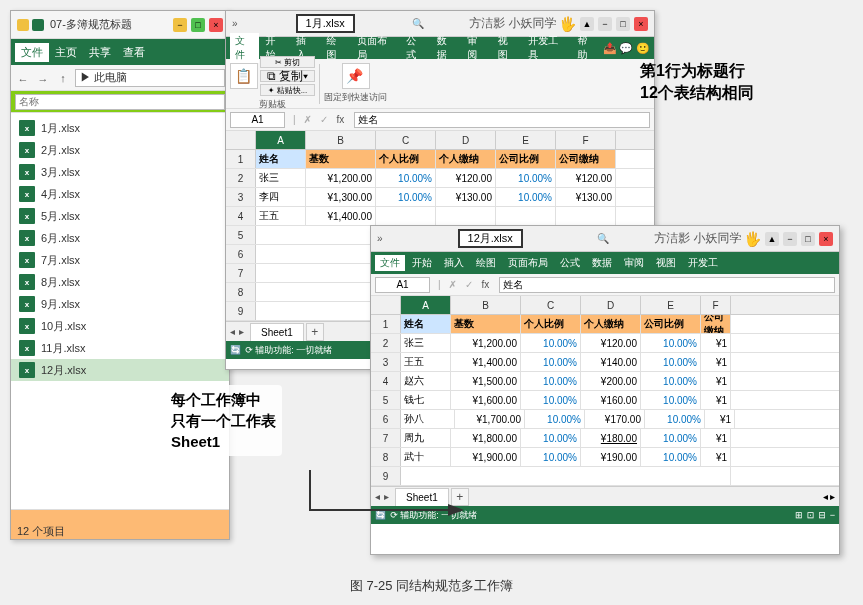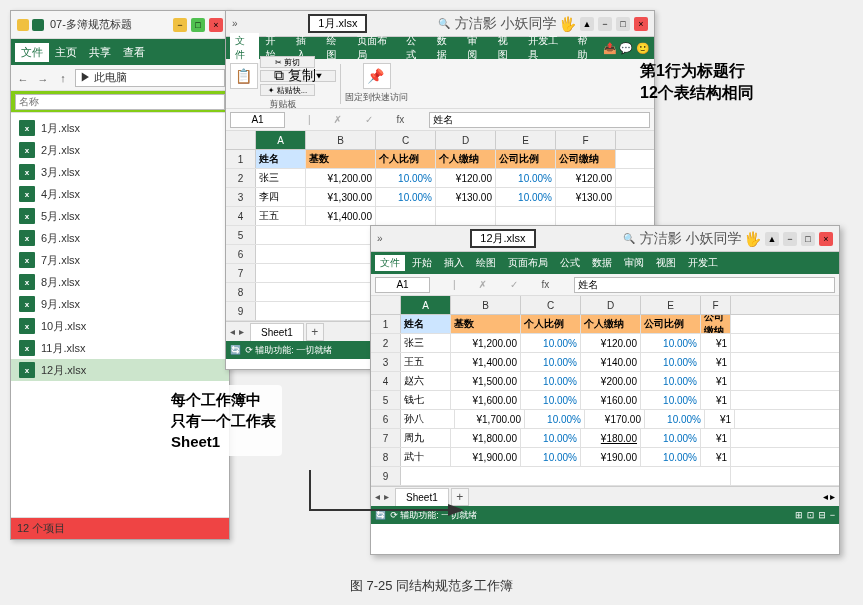--- a/index.html
+++ b/index.html
@@ -32,39 +32,39 @@
     .search-bar { height: 22px; background: #84cc16; border-bottom: 1px solid #ddd; display: flex; align-items: center; padding: 0 4px; }
     .search-input { flex: 1; height: 16px; border: 1px solid #bbb; font-size: 10px; padding: 0 3px; background: #fff; }
 
     
     .file-list { padding: 4px 0; height: calc(530px - 28px - 26px - 26px - 22px - 22px); overflow-y: auto; }
     .file-item { height: 22px; display: flex; align-items: center; padding: 0 8px; gap: 6px; cursor: pointer; font-size: 11px; color: #333; }
     .file-item.selected { background: #cce5cc; }
     .excel-icon { width: 16px; height: 16px; background: #217346; color: #fff; font-size: 8px; display: flex; align-items: center; justify-content: center; font-weight: bold; border-radius: 1px; flex-shrink: 0; }
 
     
-    .status-bar { height: 22px; background: #ef4444; border-top: 1px solid #ddd; display: flex; align-items: center; padding: 0 6px; font-size: 11px; color: #333; position: absolute; bottom: 0; left: 0; right: 0; }
+    .status-bar { height: 30px; background: #fdba74; border-top: 1px solid #ddd; display: flex; align-items: flex-end; padding: 0 6px; font-size: 11px; color: #333; position: absolute; bottom: 0; left: 0; right: 0; }
 
     
     .excel-win1 { position: absolute; top: 10px; left: 225px; width: 430px; height: 360px; background: #fff; border: 1px solid #aaa; box-shadow: 2px 2px 5px rgba(0,0,0,0.2); z-index: 2; }
 
     
     .excel-win2 { position: absolute; top: 225px; left: 370px; width: 470px; height: 330px; background: #fff; border: 1px solid #aaa; box-shadow: 3px 3px 6px rgba(0,0,0,0.25); z-index: 3; }
 
     
     .excel-titlebar { height: 26px; background: #f0f0f0; border-bottom: 1px solid #ccc; display: flex; align-items: center; padding: 0 6px; font-size: 11px; }
     .excel-title-box { border: 2px solid #333; padding: 0 8px; background: #fff; }
 
     
     .excel-ribbon { height: 22px; background: #217346; display: flex; align-items: center; padding: 0 4px; gap: 2px; }
     .excel-ribbon-tab { color: #fff; font-size: 10px; padding: 1px 5px; cursor: pointer; }
     .excel-ribbon-tab.active { background: #fff; color: #217346; }
 
     
-    .excel-toolbar { height: 22px; background: #f5f5f5; border-bottom: 1px solid #ddd; display: flex; align-items: center; padding: 0 4px; gap: 21px; font-size: 10px; }
+    .excel-toolbar { height: 22px; background: #f5f5f5; border-bottom: 1px solid #ddd; display: flex; align-items: center; padding: 0 4px; gap: 6px; font-size: 10px; }
     .cell-ref { width: 55px; height: 16px; border: 1px solid #bbb; text-align: center; background: #fff; font-size: 10px; display: flex; align-items: center; justify-content: center; }
     .formula-bar { flex: 1; height: 16px; border: 1px solid #bbb; background: #fff; padding: 0 3px; font-size: 10px; display: flex; align-items: center; }
 
     
     .spreadsheet { overflow: hidden; }
     .sheet-header-row { display: flex; background: #f0f0f0; border-bottom: 1px solid #ccc; }
     .corner-cell { width: 30px; height: 18px; border-right: 1px solid #ccc; flex-shrink: 0; }
     .col-header { height: 18px; border-right: 1px solid #ccc; text-align: center; font-size: 10px; display: flex; align-items: center; justify-content: center; color: #333; background: #f0f0f0; flex-shrink: 0; }
     .col-header.selected { background: #217346; color: #fff; }
 
@@ -84,21 +84,21 @@
     
     .excel-status { height: 18px; background: #217346; display: flex; align-items: center; padding: 0 4px; color: #fff; font-size: 9px; }
 
     
     .annotation { position: absolute; font-size: 14px; font-weight: bold; color: #000; z-index: 10; line-height: 1.4; }
 
     
     .caption { position: absolute; bottom: 10px; left: 0; right: 0; text-align: center; font-size: 13px; color: #333; z-index: 10; }
 
     
-    .user-info { font-size: 14px; color: #555; display: flex; align-items: center; gap: 3px; }
+    .user-info { font-size: 12px; color: #555; display: flex; align-items: center; gap: 3px; margin-left: 40px; }
   </style>
 </head>
 <body>
 
 <div class="outer">
 
   <div class="file-explorer">
     <div class="window-titlebar">
       <div style="display:flex;gap:3px;margin-right:6px;">
         <div style="width:12px;height:12px;background:#f0c040;border-radius:2px;"></div>
@@ -226,21 +226,21 @@
     </div>
 
     <div style="height:50px;background:#f5f5f5;border-bottom:1px solid #ddd;display:flex;align-items:center;padding:0 4px;gap:4px;">
       <div style="display:flex;flex-direction:column;gap:2px;">
         <div style="display:flex;align-items:center;gap:2px;">
           <div style="width:28px;height:26px;background:#fff;border:1px solid #ccc;display:flex;align-items:center;justify-content:center;cursor:pointer;">
             <span style="font-size:14px;">📋</span>
           </div>
           <div style="display:flex;flex-direction:column;gap:2px;">
             <div style="height:12px;background:#f0f0f0;border:1px solid #ccc;width:55px;display:flex;align-items:center;justify-content:center;font-size:8px;cursor:pointer;">✂ 剪切</div>
-            <div style="height:12px;background:#f0f0f0;border:1px solid #ccc;width:76px;display:flex;align-items:center;justify-content:center;font-size:14px;cursor:pointer;">⧉ 复制▾</div>
+            <div style="height:12px;background:#f0f0f0;border:1px solid #ccc;width:55px;display:flex;align-items:center;justify-content:center;font-size:12px;cursor:pointer;">⧉ 复制▾</div>
             <div style="height:12px;background:#f0f0f0;border:1px solid #ccc;width:55px;display:flex;align-items:center;justify-content:center;font-size:8px;cursor:pointer;">✦ 粘贴快...</div>
           </div>
         </div>
         <div style="font-size:9px;color:#555;text-align:center;">剪贴板</div>
       </div>
       <div style="width:1px;height:40px;background:#ccc;"></div>
       <div style="display:flex;flex-direction:column;align-items:center;gap:2px;">
         <div style="width:28px;height:26px;background:#fff;border:1px solid #ccc;display:flex;align-items:center;justify-content:center;cursor:pointer;">
           <span style="font-size:14px;">📌</span>
         </div>

